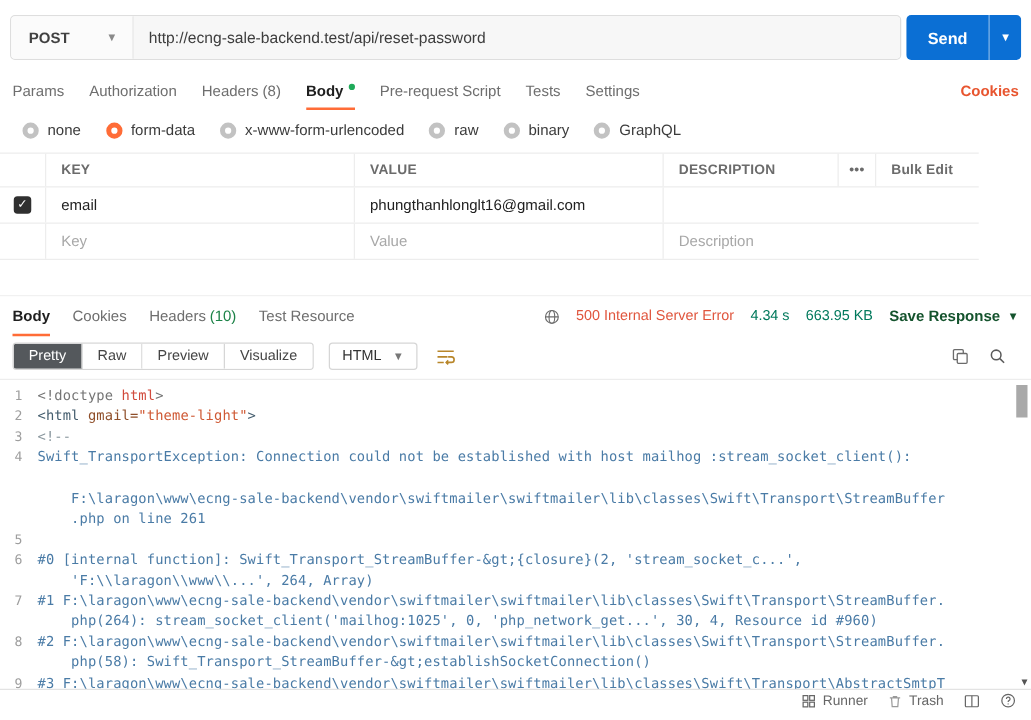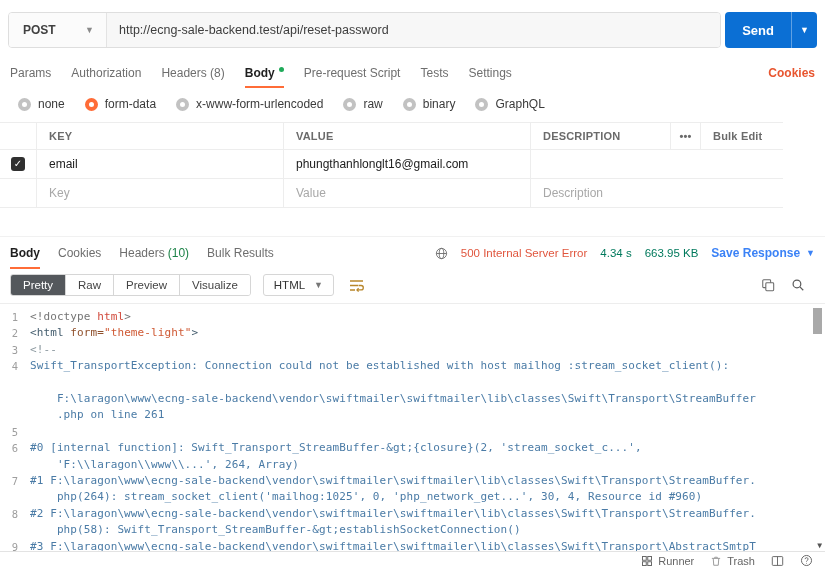--- a/index.html
+++ b/index.html
@@ -61,21 +61,21 @@
   .resp-header { display:flex; align-items:center; height:32px; padding:0 10px; }
   .resp-tabs { display:flex; gap:18px; height:100%; align-items:center; }
   .resp-tab { font-size:12px; color:#6e6e6e; position:relative; height:100%; display:flex; align-items:center; cursor:pointer; }
   .resp-tab.active { color:#1f1f1f; font-weight:bold; }
   .resp-tab.active::after { content:""; position:absolute; left:0; right:0; bottom:0; height:2px; background:#ff6c37; }
   .tab-count { color:#1d8348; margin-left:3px; }
   .resp-meta { margin-left:auto; display:flex; align-items:center; gap:13px; font-size:11.5px; }
   .globe { display:flex; }
   .status-val { color:#e0563e; }
   .time-val, .size-val { color:#00795c; }
-  .save-resp { color:#3b82f6; font-weight:bold; font-size:12px; display:flex; gap:6px; align-items:center; cursor:pointer; }
+  .save-resp { color:#14532d; font-weight:bold; font-size:12px; display:flex; gap:6px; align-items:center; cursor:pointer; }
   .save-resp .caret { font-size:9px; }
 
   
   .resp-toolbar { display:flex; align-items:center; padding:5px 20px 7px 10px; }
   .segmented { display:flex; border:1px solid #d6d6d6; border-radius:3px; overflow:hidden; }
   .seg { padding:4px 12px; font-size:11.5px; color:#444; background:#fff; border-right:1px solid #d6d6d6; cursor:pointer; }
   .seg:last-child { border-right:none; }
   .seg.active { background:#54585c; color:#fff; }
   .fmt-select { display:flex; align-items:center; gap:9px; border:1px solid #d6d6d6; border-radius:3px;
     padding:4px 10px; font-size:11.5px; color:#333; margin-left:12px; cursor:pointer; }
@@ -215,21 +215,21 @@
             <span>Body</span>
           </div>
           <div class="resp-tab">
             <span>Cookies</span>
           </div>
           <div class="resp-tab">
             <span>Headers</span>
             <span class="tab-count">(10)</span>
           </div>
           <div class="resp-tab">
-            <span>Bulk Results</span>
+            <span>Test Resource</span>
           </div>
         </div>
       <div class="resp-meta">
         <span class="globe">
           <svg width="13" height="13" viewBox="0 0 16 16" fill="none" stroke="#6b6b6b" stroke-width="1.1">
             <circle cx="8" cy="8" r="6.3"></circle>
               <ellipse cx="8" cy="8" rx="2.8" ry="6.3"></ellipse>
               <path d="M1.7 8h12.6"></path>
           </svg>
         </span>
@@ -278,21 +278,21 @@
     </div>
 
     <div class="code-area">
       <div class="code-lines">
           <div class="code-row">
             <span class="ln">1</span>
             <span class="lt"><span class="c-meta">&lt;!doctype </span><span class="c-kw">html</span><span class="c-meta">&gt;</span></span>
           </div>
           <div class="code-row">
             <span class="ln">2</span>
-            <span class="lt"><span class="c-tag">&lt;html </span><span class="c-attr">form=</span><span class="c-str">"theme-light"</span><span class="c-tag">&gt;</span></span>
+            <span class="lt"><span class="c-tag">&lt;html </span><span class="c-attr">gmail=</span><span class="c-str">"theme-light"</span><span class="c-tag">&gt;</span></span>
           </div>
           <div class="code-row">
             <span class="ln">3</span>
             <span class="lt"><span class="c-comment">&lt;!--</span></span>
           </div>
           <div class="code-row">
             <span class="ln">4</span>
             <span class="lt"><span class="c-err">Swift_TransportException: Connection could not be established with host mailhog :stream_socket_client():</span></span>
           </div>
           <div class="code-row">

